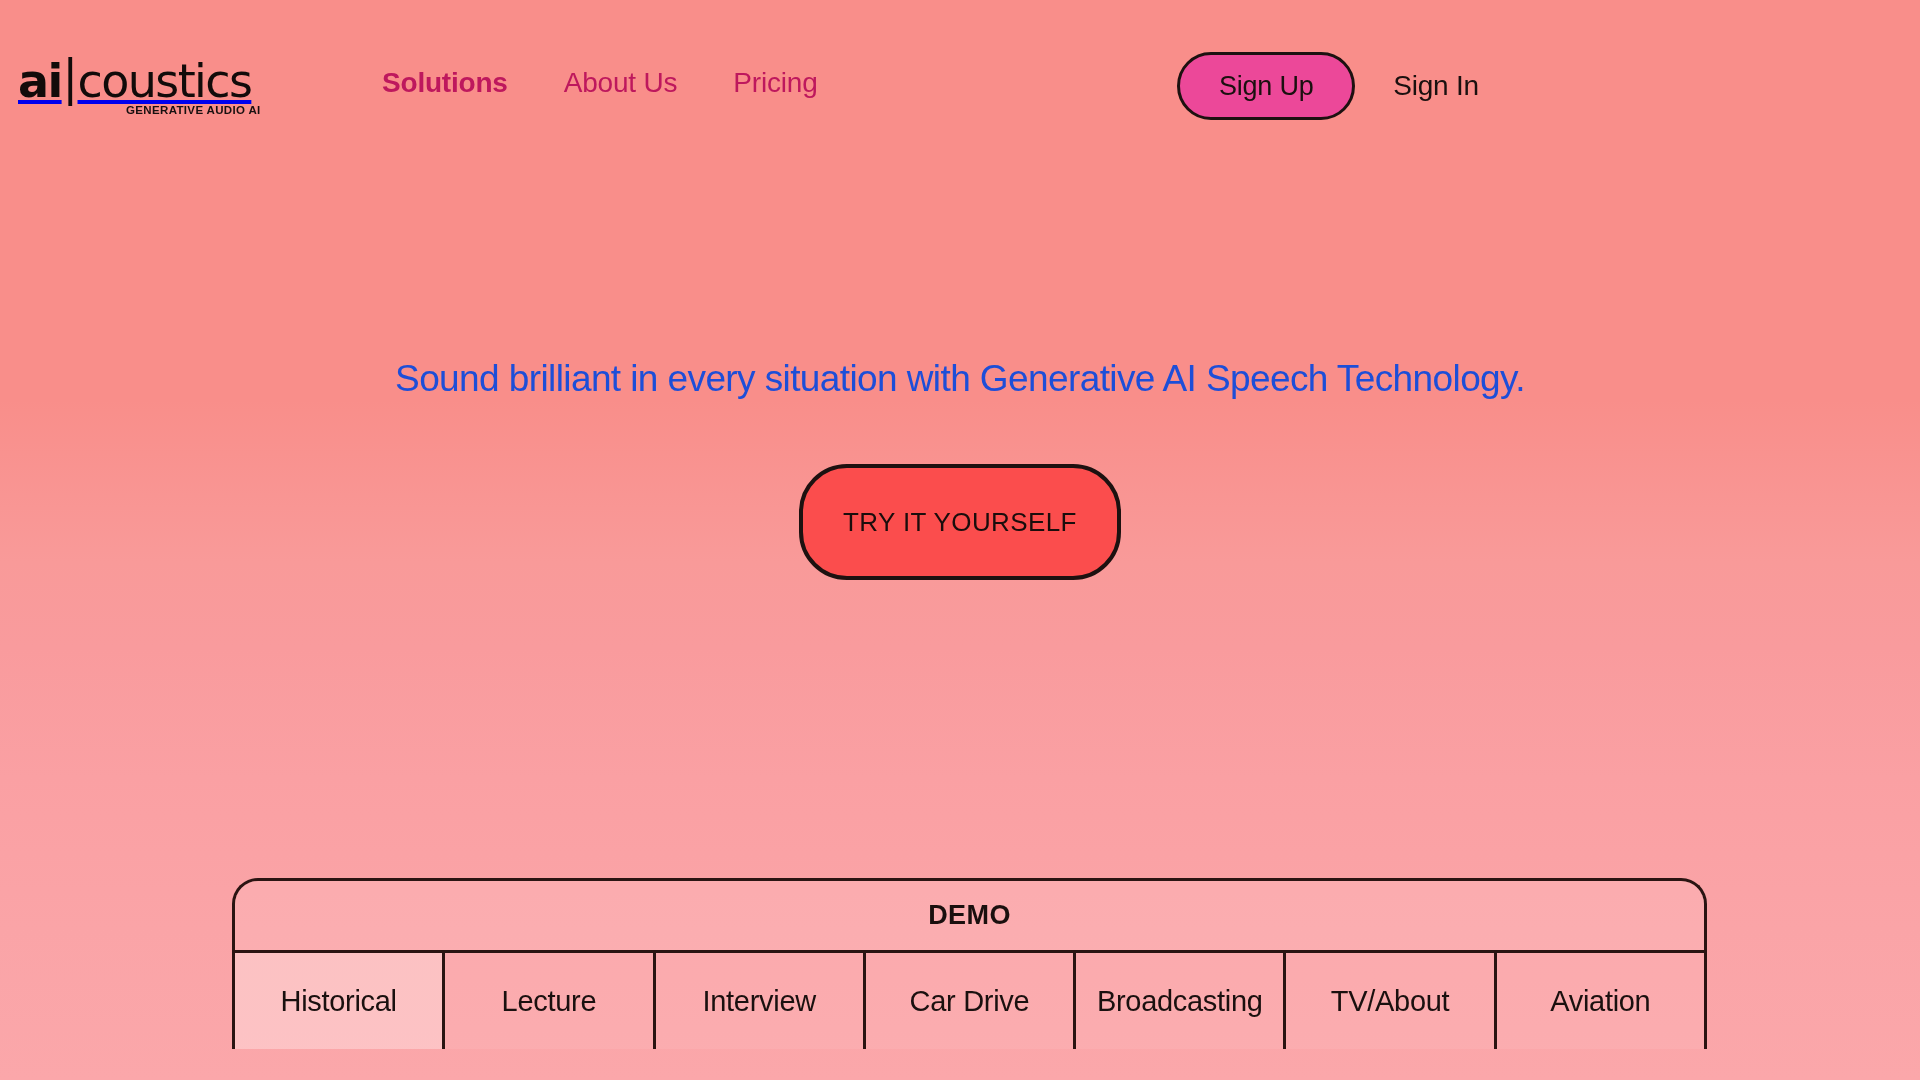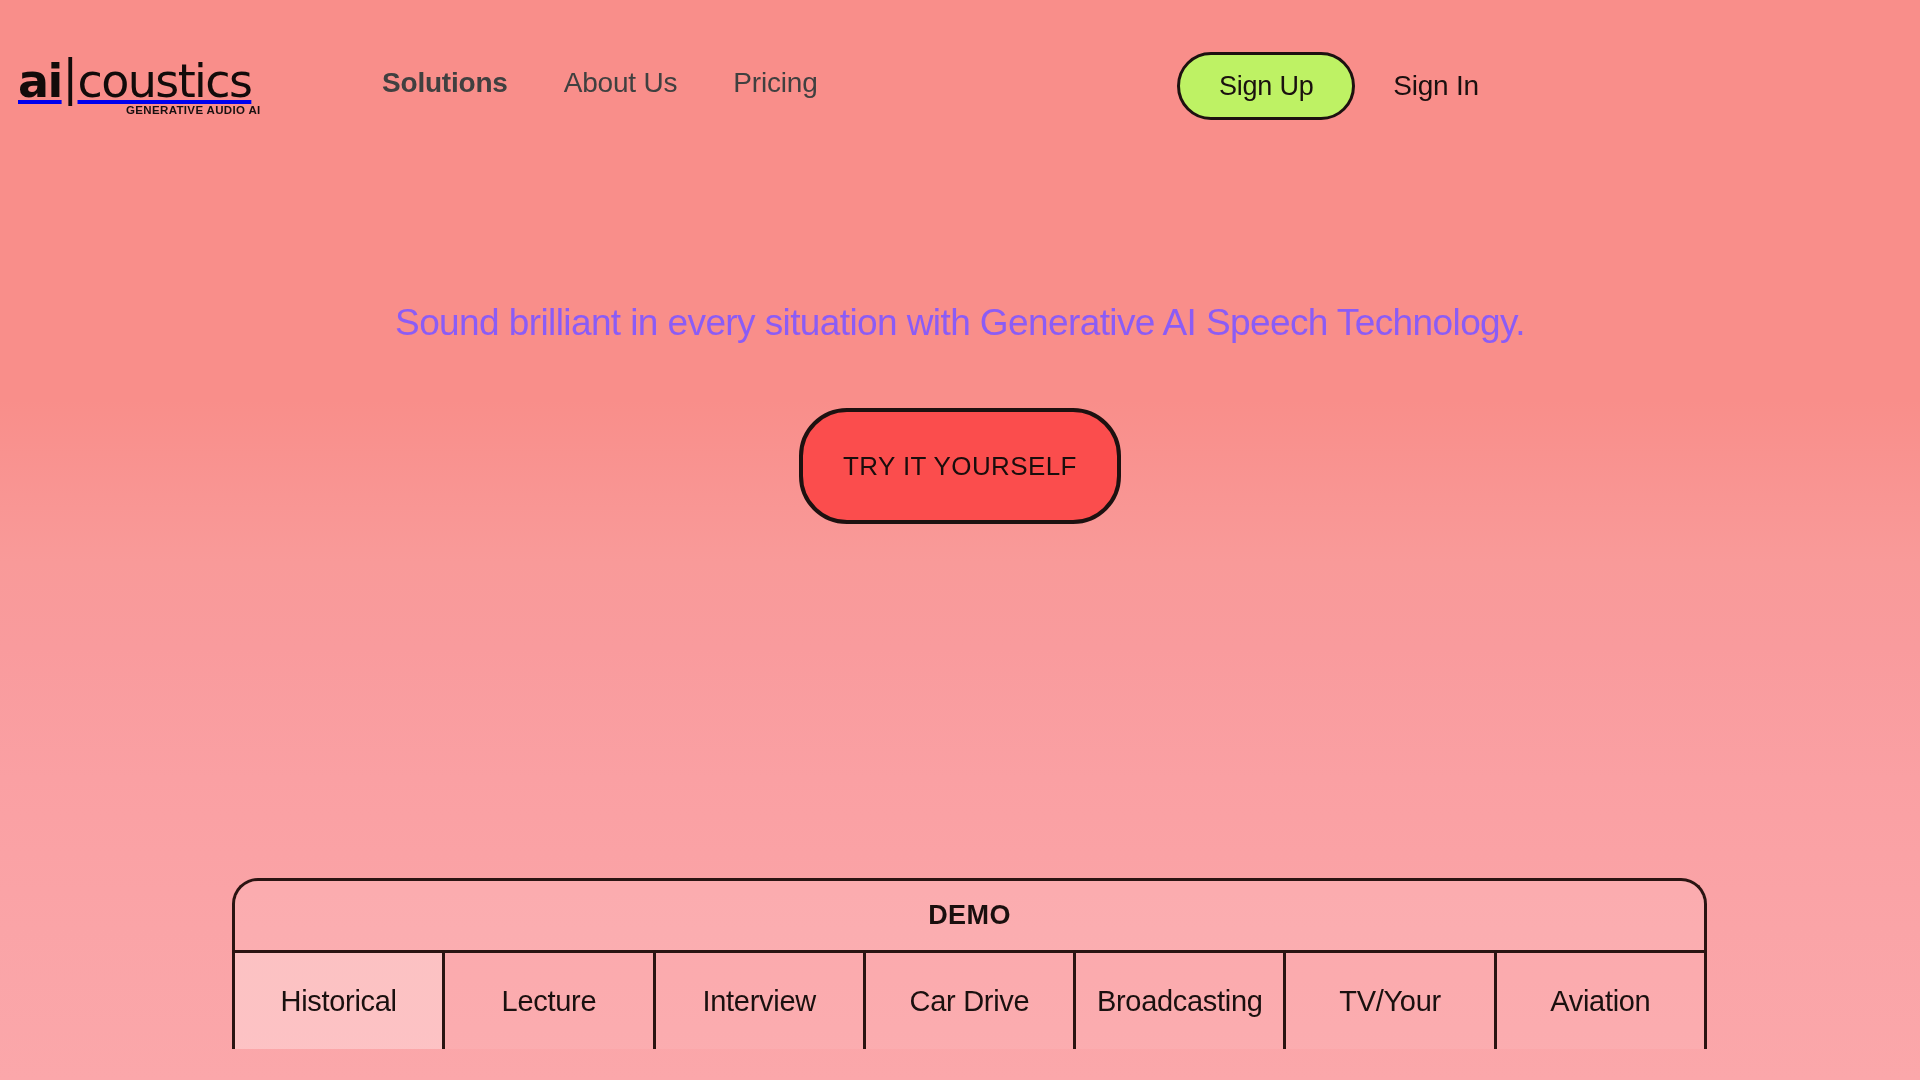--- a/index.html
+++ b/index.html
@@ -83,21 +83,21 @@
     left: 382px;
     top: 66px;
     display: flex;
     align-items: center;
     gap: 56px;
   }
   .nav-link {
     font-family: "Liberation Sans", sans-serif;
     font-size: 28px;
     line-height: 34px;
-    color: #404040;
+    color: #be185d;
     text-decoration: none;
     white-space: nowrap;
     letter-spacing: -0.2px;
   }
   .nav-link.is-active { font-weight: 700; }
 
   .auth-group {
     position: absolute;
     right: 62px;
     top: 52px;
@@ -107,21 +107,21 @@
   }
   .btn-signup {
     display: flex;
     align-items: center;
     justify-content: center;
     min-width: 178px;
     height: 68px;
     padding: 0 26px;
     border: 3px solid #1d1110;
     border-radius: 40px;
-    background: #bef264;
+    background: #ec4899;
     font-family: "Liberation Sans", sans-serif;
     font-size: 27px;
     color: #1a100f;
     letter-spacing: -0.2px;
     cursor: pointer;
   }
   .link-signin {
     font-family: "Liberation Sans", sans-serif;
     font-size: 28px;
     color: #1a100f;
@@ -140,26 +140,27 @@
   }
   .hero-title {
     font-family: "DejaVu Sans", sans-serif;
     font-size: 79px;
     font-weight: 700;
     line-height: 90px;
     letter-spacing: -2.4px;
     color: #130c0b;
   }
   .hero-subtitle {
+    margin-top: 56px;
     font-family: "Liberation Sans", sans-serif;
     font-size: 37px;
     font-weight: 400;
     line-height: 46px;
     letter-spacing: -0.6px;
-    color: #8b5cf6;
+    color: #1d4ed8;
   }
 
   .cta-wrap {
     margin-top: 62px;
     display: flex;
     justify-content: center;
   }
   .btn-try {
     display: flex;
     align-items: center;
@@ -260,16 +261,16 @@
 <section class="demo-panel">
   <div class="demo-header">
     <span class="demo-header-label">DEMO</span>
   </div>
   <div class="demo-tabs">
     <div class="demo-tab is-active">Historical</div>
     <div class="demo-tab">Lecture</div>
     <div class="demo-tab">Interview</div>
     <div class="demo-tab">Car Drive</div>
     <div class="demo-tab">Broadcasting</div>
-    <div class="demo-tab">TV/Your</div>
+    <div class="demo-tab">TV/About</div>
     <div class="demo-tab">Aviation</div>
   </div>
 </section>
 
 </body></html>

